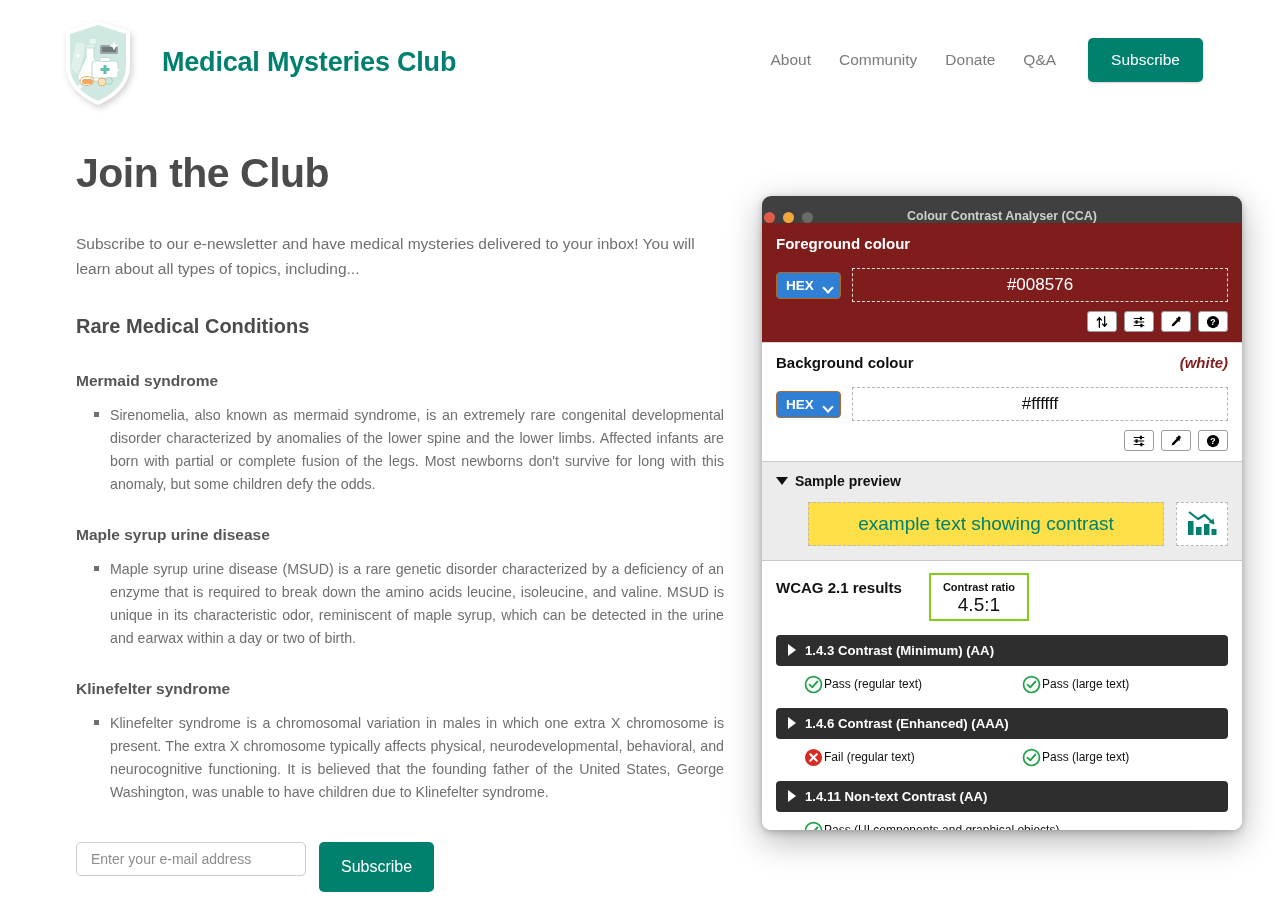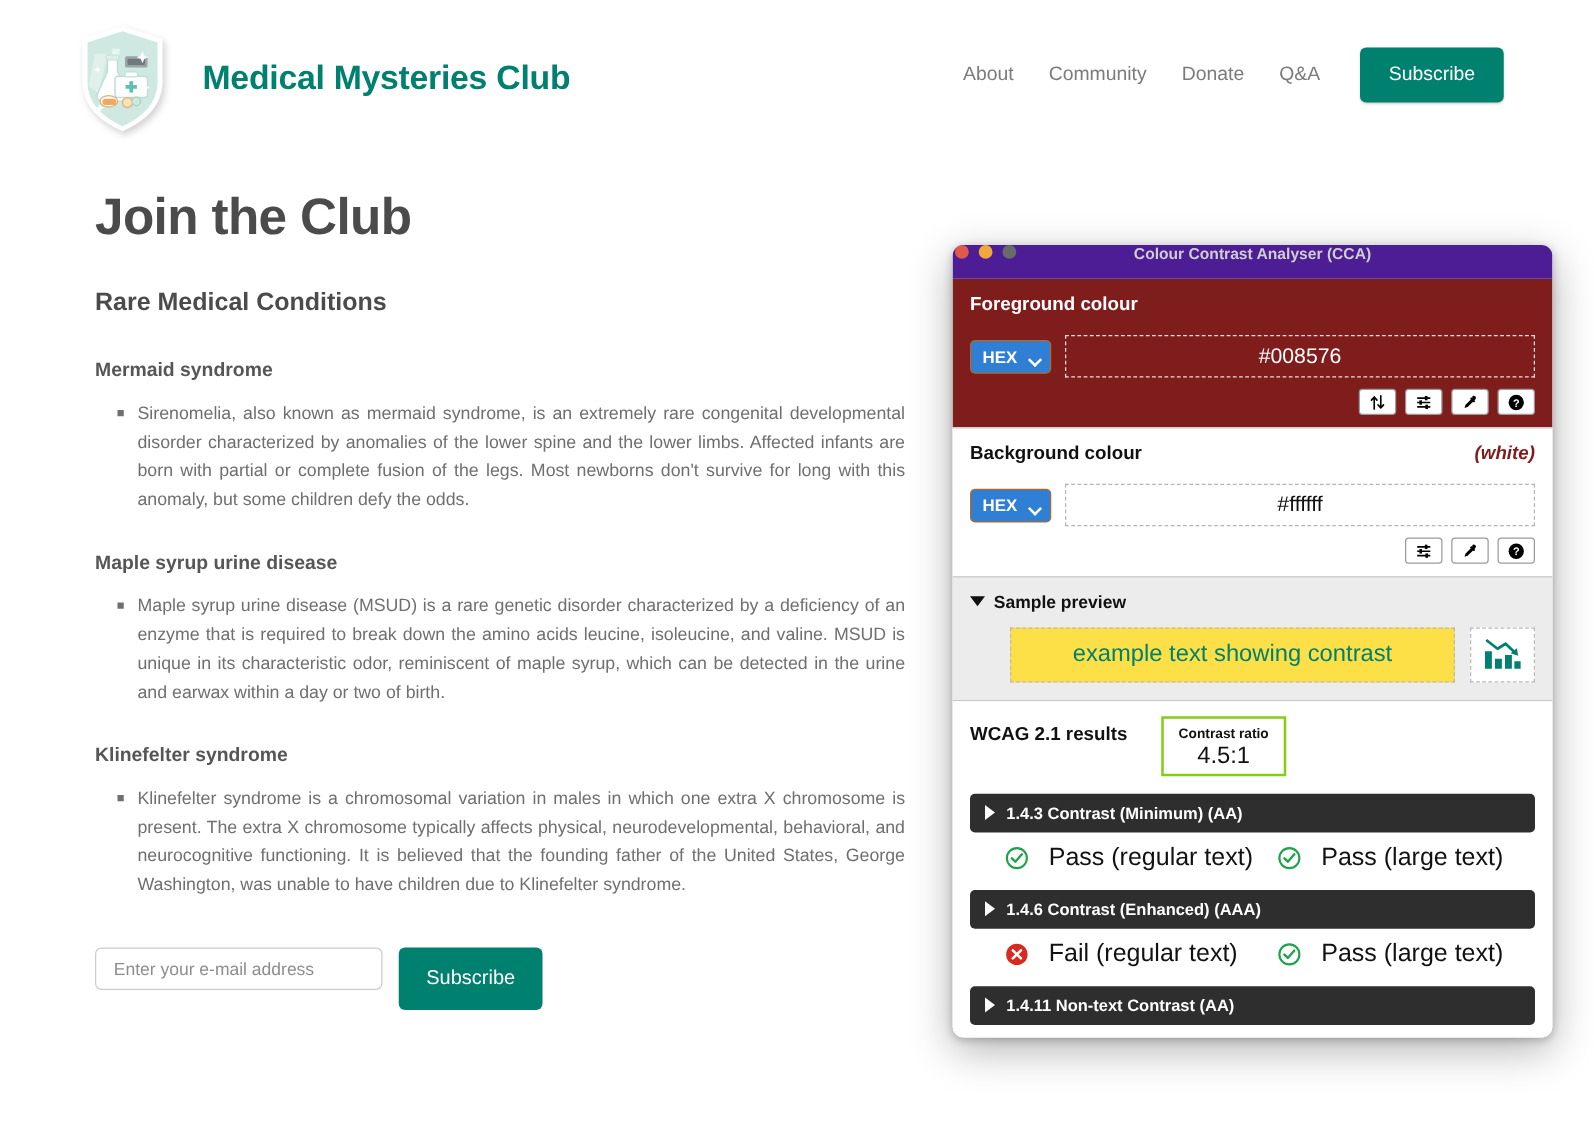--- a/index.html
+++ b/index.html
@@ -92,21 +92,21 @@
   .cca-window {
     position: absolute; left: 762px; top: 196px;
     width: 480px; height: 634px;
     border-radius: 9px;
     background: #fff;
     box-shadow: 0 10px 34px rgba(0,0,0,0.30), 0 2px 7px rgba(0,0,0,0.22);
     overflow: hidden;
     font-family: "Liberation Sans", sans-serif;
   }
   .titlebar {
-    height: 27px; background: #4c1d95; display: flex; align-items: flex-start;
+    height: 27px; background: #404040; display: flex; align-items: flex-end;
     position: relative; padding-left: 2px;
   }
   .tl { width: 11px; height: 11px; border-radius: 50%; margin-right: 8px; }
   .tl.red { background: #e05a4a; }
   .tl.amber { background: #f0a73d; }
   .tl.grey { background: #6a6a6a; }
   .titlebar-text {
     position: absolute; left: 0; right: 0; text-align: center;
     font-size: 12.5px; font-weight: bold; color: #cfcfcf;
     pointer-events: none;
@@ -178,21 +178,21 @@
   .ratio-value { font-size: 19px; color: #111; line-height: 1.1; }
 
   .crit-bar {
     background: #2e2e2e; color: #fff; border-radius: 4px;
     padding: 8px 12px; margin-top: 14px;
     font-size: 13.2px; font-weight: bold;
     display: flex; align-items: center; gap: 9px; cursor: pointer;
   }
   .tri-right { width: 0; height: 0; border-top: 6px solid transparent; border-bottom: 6px solid transparent; border-left: 8px solid #fff; }
   .crit-results { display: flex; margin-top: 9px; padding-left: 28px; }
-  .crit-results .res { display: flex; align-items: center; gap: 16px; font-size: 20px; color: #111; }
+  .crit-results .res { display: flex; align-items: center; gap: 1px; font-size: 12px; color: #111; }
   .crit-results .res.first { width: 218px; }
   .badge { width: 19px; height: 19px; flex: 0 0 auto; }
 
   svg { display: block; }
 </style>
 </head>
 <body>
 
 <div class="page">
 
@@ -239,20 +239,21 @@
       <a class="nav-link" href="#">About</a>
       <a class="nav-link" href="#">Community</a>
       <a class="nav-link" href="#">Donate</a>
       <a class="nav-link" href="#">Q&amp;A</a>
       <button class="nav-subscribe">Subscribe</button>
     </nav>
   </div>
 
   <div class="content">
     <h1 class="page-title">Join the Club</h1>
+    <p class="intro">Subscribe to our e-newsletter and have medical mysteries delivered to your inbox! You will learn about all types of topics, including...</p>
     <h2 class="section-title">Rare Medical Conditions</h2>
 
     <h3 class="cond-title">Mermaid syndrome</h3>
     <ul class="cond-list">
       <li>Sirenomelia, also known as mermaid syndrome, is an extremely rare congenital developmental disorder characterized by anomalies of the lower spine and the lower limbs. Affected infants are born with partial or complete fusion of the legs. Most newborns don't survive for long with this anomaly, but some children defy the odds.</li>
     </ul>
 
     <h3 class="cond-title">Maple syrup urine disease</h3>
     <ul class="cond-list">
       <li>Maple syrup urine disease (MSUD) is a rare genetic disorder characterized by a deficiency of an enzyme that is required to break down the amino acids leucine, isoleucine, and valine. MSUD is unique in its characteristic odor, reminiscent of maple syrup, which can be detected in the urine and earwax within a day or two of birth.</li>

